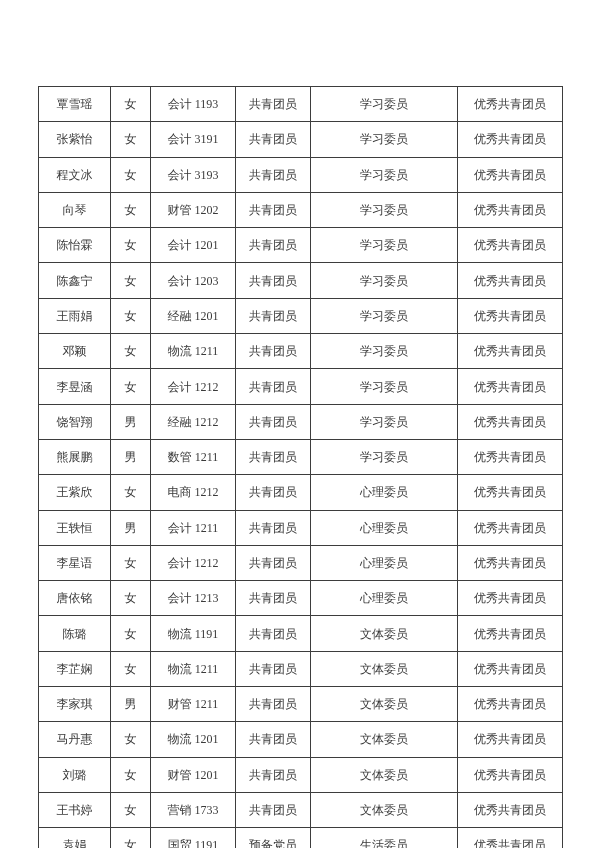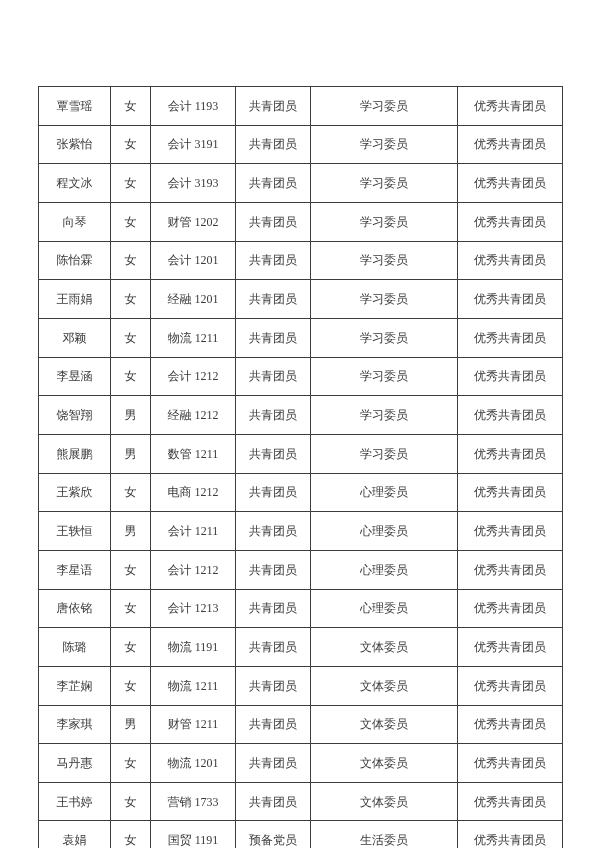--- a/index.html
+++ b/index.html
@@ -100,20 +100,28 @@
 
   <tr>
     <td>陈怡霖</td>
     <td>女</td>
     <td>会计 1201</td>
     <td>共青团员</td>
     <td>学习委员</td>
     <td>优秀共青团员</td>
   </tr>
 
+  <tr>
+    <td>陈鑫宁</td>
+    <td>女</td>
+    <td>会计 1203</td>
+    <td>共青团员</td>
+    <td>学习委员</td>
+    <td>优秀共青团员</td>
+  </tr>
 
   <tr>
     <td>王雨娟</td>
     <td>女</td>
     <td>经融 1201</td>
     <td>共青团员</td>
     <td>学习委员</td>
     <td>优秀共青团员</td>
   </tr>
 
@@ -221,20 +229,28 @@
 
   <tr>
     <td>马丹惠</td>
     <td>女</td>
     <td>物流 1201</td>
     <td>共青团员</td>
     <td>文体委员</td>
     <td>优秀共青团员</td>
   </tr>
 
+  <tr>
+    <td>刘璐</td>
+    <td>女</td>
+    <td>财管 1201</td>
+    <td>共青团员</td>
+    <td>文体委员</td>
+    <td>优秀共青团员</td>
+  </tr>
 
   <tr>
     <td>王书婷</td>
     <td>女</td>
     <td>营销 1733</td>
     <td>共青团员</td>
     <td>文体委员</td>
     <td>优秀共青团员</td>
   </tr>
 

